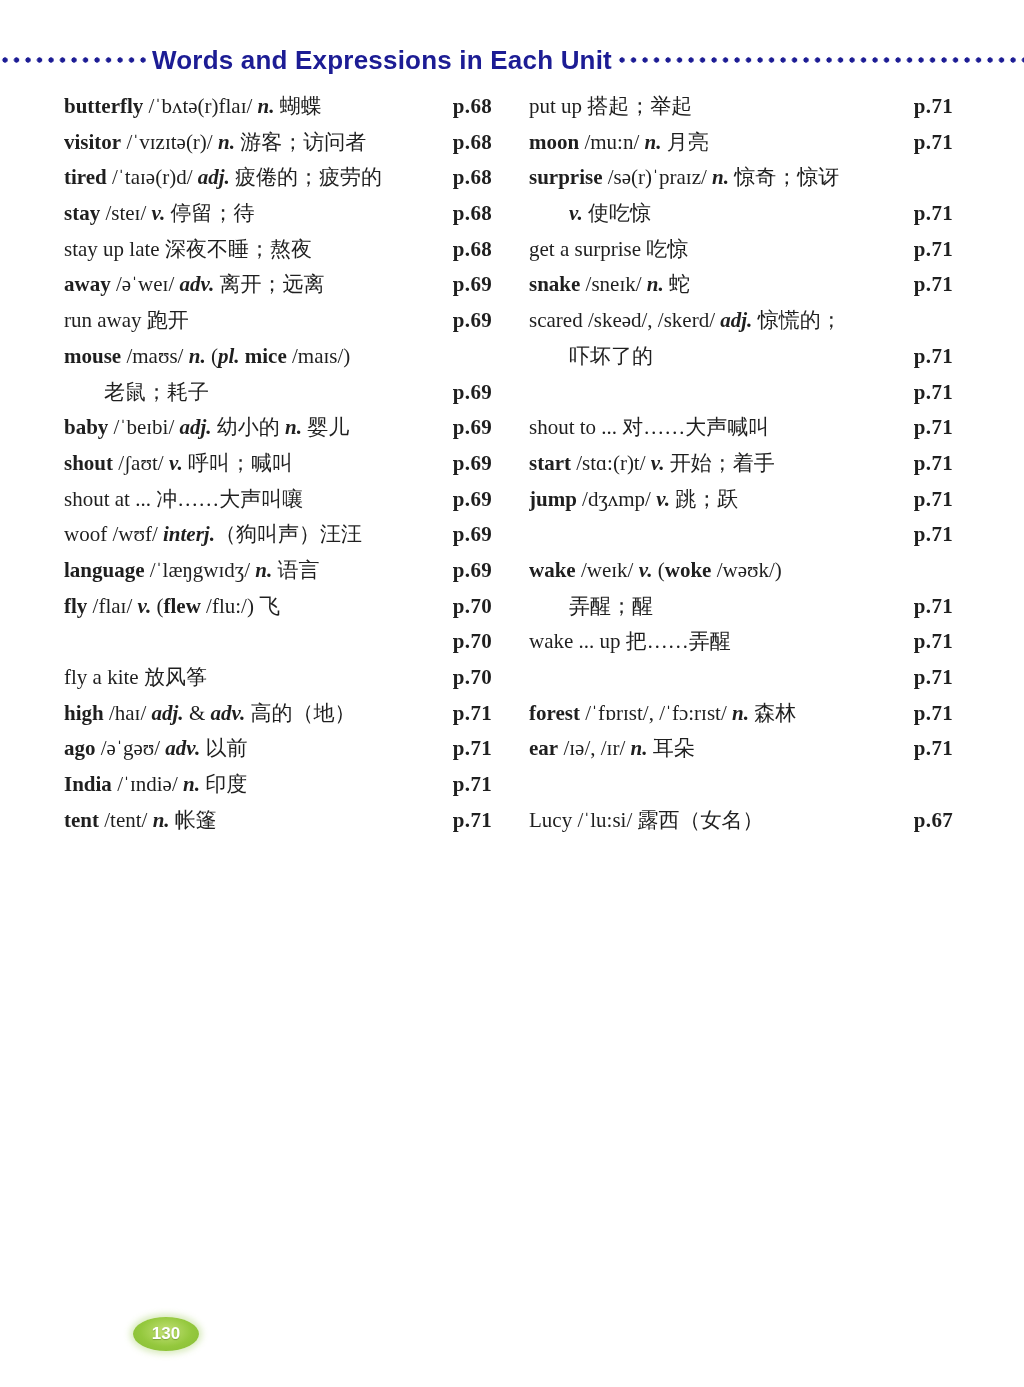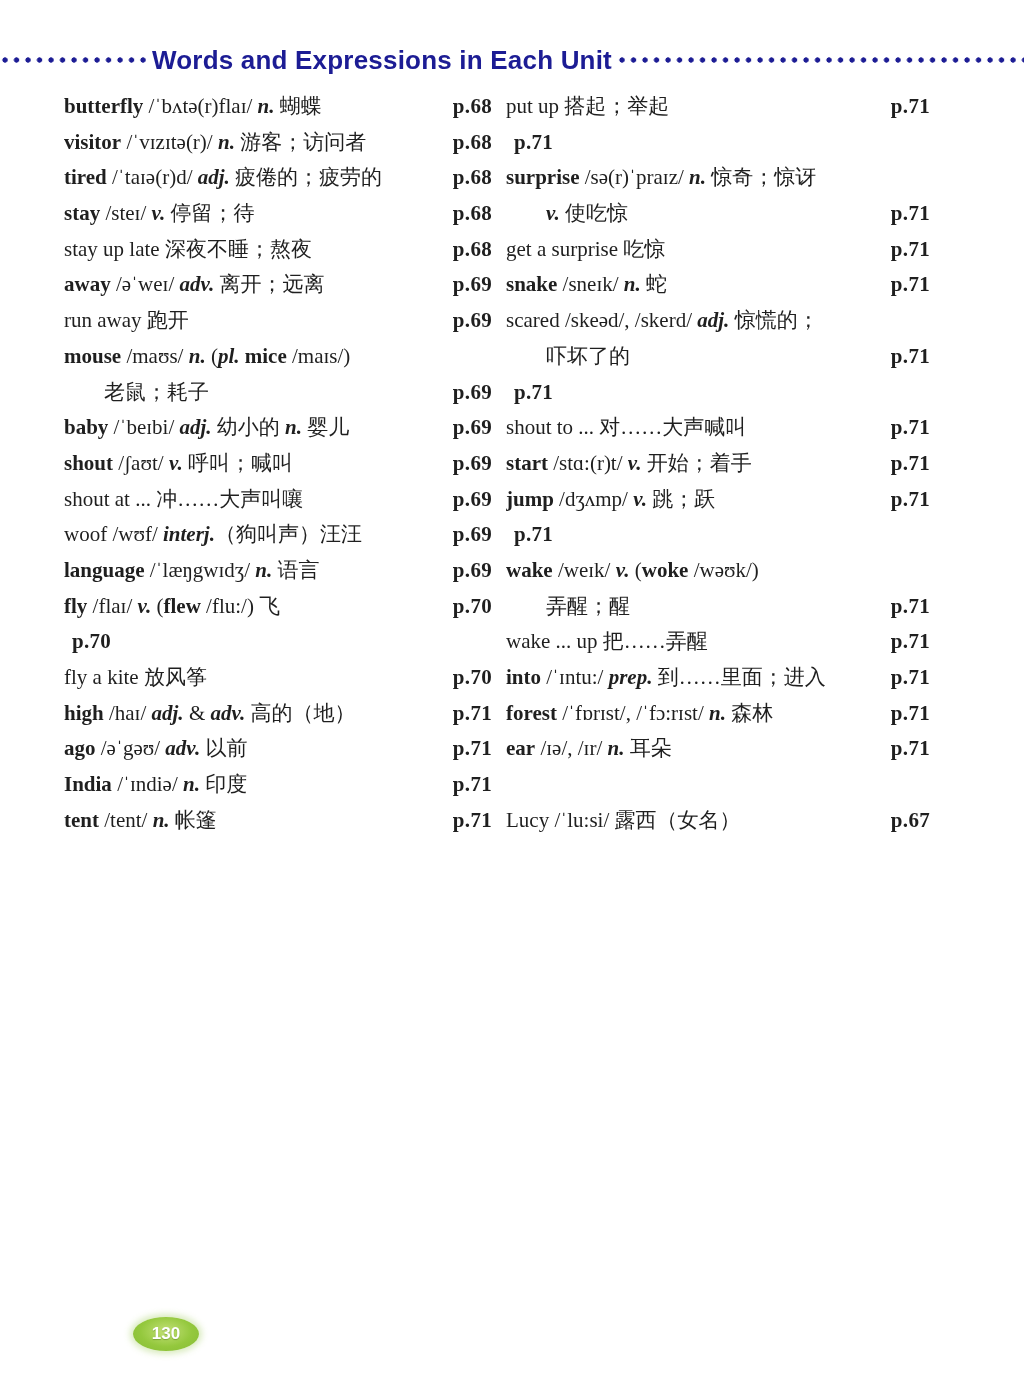--- a/index.html
+++ b/index.html
@@ -37,28 +37,29 @@
     font-size:26px;
     line-height:34px;
     color:var(--accent);
     letter-spacing:0.2px;
     white-space:nowrap;
     text-align:right;
   }
   
   .col{position:absolute;top:89px;}
   .col-left{left:64px;width:428px;}
-  .col-right{left:506px;width:424px;}
+  .col-right{left:529px;width:424px;}
   .row{
     display:flex;
     align-items:baseline;
     height:35.7px;
     line-height:35.7px;
     white-space:nowrap;
     font-size:21px;
+    justify-content:flex-end;
   }
   .row .entry{flex:1 1 auto;min-width:0;overflow:hidden;}
   .row.indent .entry{padding-left:40px;}
   .pageref{
     flex:0 0 auto;
     margin-left:8px;
     font-weight:700;
     letter-spacing:0.3px;
   }
   .seg-b{font-weight:700;}
@@ -174,20 +175,21 @@
           <span class="entry"><span class="seg-b">tent</span><span class="seg-n"> /tent/ </span><span class="seg-i">n.</span><span class="seg-n"> 帐篷</span></span>
           <span class="pageref">p.71</span>
         </div>
       </section>
     <section class="col col-right" id="col-right">
         <div class="row">
           <span class="entry"><span class="seg-n">put up 搭起；举起</span></span>
           <span class="pageref">p.71</span>
         </div>
         <div class="row">
+          <span class="entry"><span class="seg-b">moon</span><span class="seg-n"> /mu:n/ </span><span class="seg-i">n.</span><span class="seg-n"> 月亮</span></span>
           <span class="pageref">p.71</span>
         </div>
         <div class="row">
           <span class="entry"><span class="seg-b">surprise</span><span class="seg-n"> /sə(r)ˈpraɪz/ </span><span class="seg-i">n.</span><span class="seg-n"> 惊奇；惊讶</span></span>
           <span class="pageref"></span>
         </div>
         <div class="row indent">
           <span class="entry"><span class="seg-i">v.</span><span class="seg-n"> 使吃惊</span></span>
           <span class="pageref">p.71</span>
         </div>
@@ -231,21 +233,20 @@
         </div>
         <div class="row indent">
           <span class="entry"><span class="seg-n">弄醒；醒</span></span>
           <span class="pageref">p.71</span>
         </div>
         <div class="row">
           <span class="entry"><span class="seg-n">wake ... up 把……弄醒</span></span>
           <span class="pageref">p.71</span>
         </div>
         <div class="row">
-          <span class="entry"><span class="seg-b">into</span><span class="seg-n"> /ˈɪntu:/ </span><span class="seg-i">prep.</span><span class="seg-n"> 到……里面；进入</span></span>
           <span class="pageref">p.71</span>
         </div>
         <div class="row">
           <span class="entry"><span class="seg-b">forest</span><span class="seg-n"> /ˈfɒrɪst/, /ˈfɔ:rɪst/ </span><span class="seg-i">n.</span><span class="seg-n"> 森林</span></span>
           <span class="pageref">p.71</span>
         </div>
         <div class="row">
           <span class="entry"><span class="seg-b">ear</span><span class="seg-n"> /ɪə/, /ɪr/ </span><span class="seg-i">n.</span><span class="seg-n"> 耳朵</span></span>
           <span class="pageref">p.71</span>
         </div>

